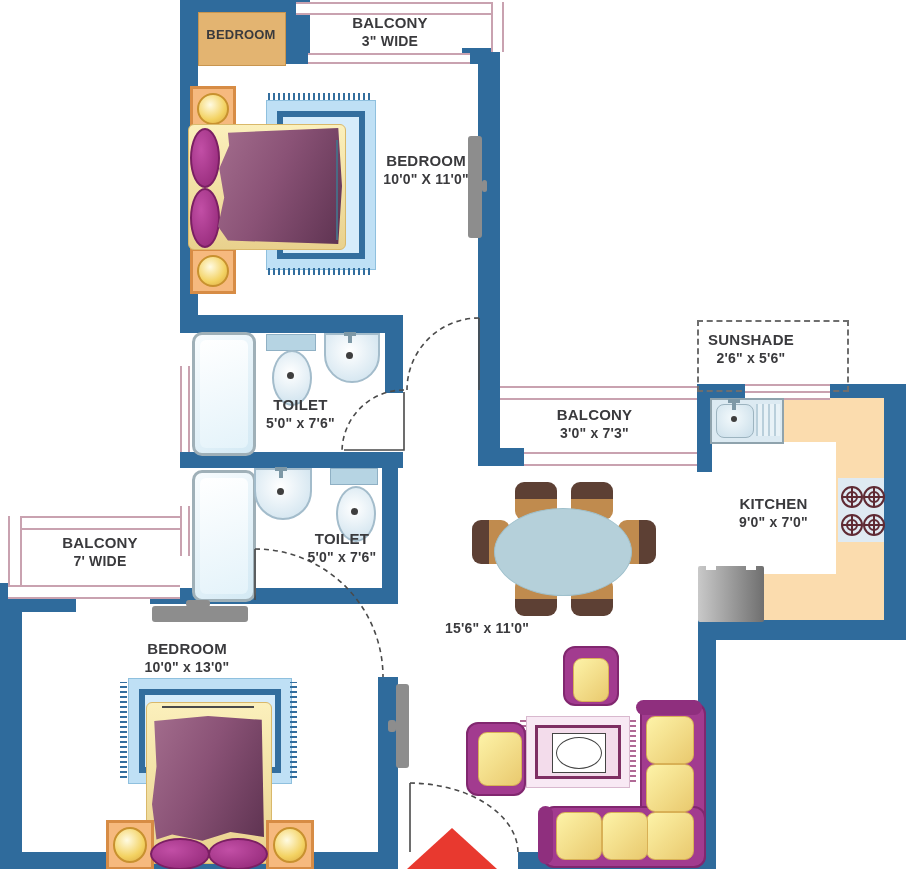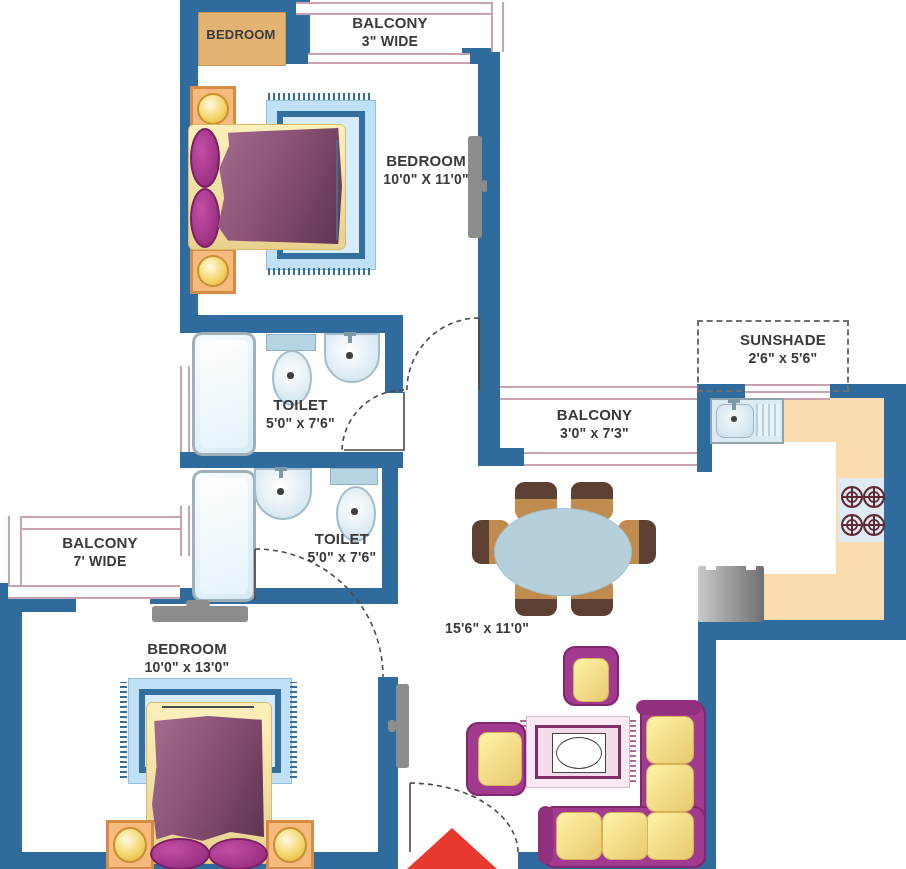--- a/index.html
+++ b/index.html
@@ -263,18 +263,22 @@
     <div class="n">BEDROOM</div>
     <div class="d">10'0" x 13'0"</div>
   </div>
   <div class="lbl" style="left:402px;top:620px;width:170px">
     <div class="d">15'6" x 11'0"</div>
   </div>
   <div class="lbl" style="left:532px;top:406px;width:125px">
     <div class="n">BALCONY</div>
     <div class="d">3'0" x 7'3"</div>
   </div>
-  <div class="lbl" style="left:712px;top:331px;width:142px">
+  <div class="lbl" style="left:680px;top:331px;width:142px">
     <div class="n">SUNSHADE</div>
     <div class="d">2'6" x 5'6"</div>
   </div>
+  <div class="lbl" style="left:706px;top:495px;width:135px">
+    <div class="n">KITCHEN</div>
+    <div class="d">9'0" x 7'0"</div>
+  </div>
 
 </div>
 
 </body></html>

